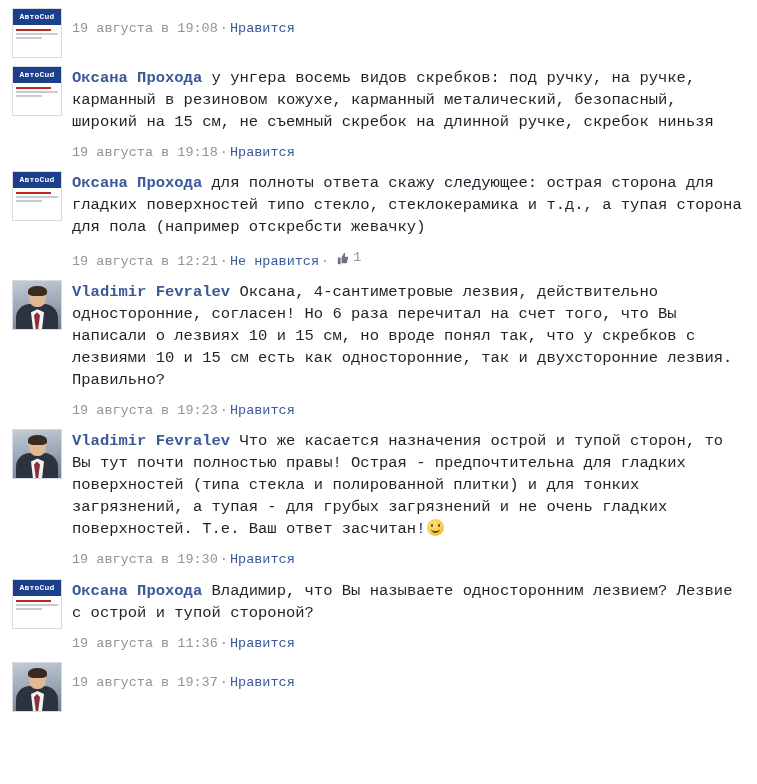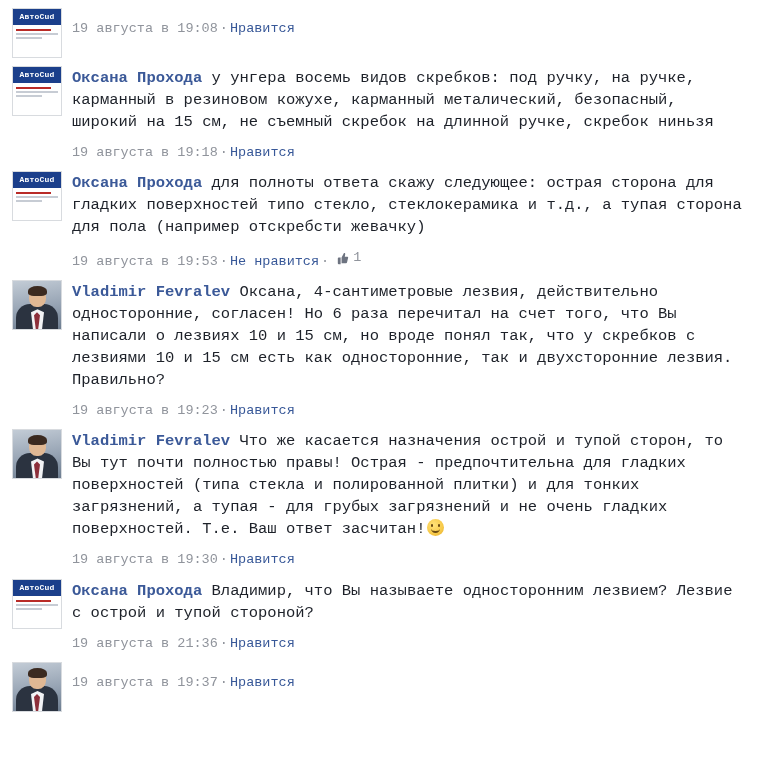--- a/index.html
+++ b/index.html
@@ -246,21 +246,21 @@
     <div class="avatar logo">
       <div class="logo-top">АвтоСud</div>
       <div class="logo-body">
         <div class="logo-line red"></div>
         <div class="logo-line"></div>
         <div class="logo-line short"></div>
       </div>
     </div>
     <div class="body-col">
       <div class="text"><a class="author" href="#">Оксана Прохода</a> <span>для полноты ответа скажу следующее: острая сторона для гладких поверхностей типо стекло, стеклокерамика и т.д., а тупая сторона для пола (например отскребсти жевачку)</span></div>
-      <div class="meta"><a class="time" href="#">19 августа в 19:53</a><span class="sep">·</span><a class="action" href="#">Не нравится</a><span class="sep">·</span><span class="likebadge">
+      <div class="meta"><a class="time" href="#">19 августа в 12:21</a><span class="sep">·</span><a class="action" href="#">Не нравится</a><span class="sep">·</span><span class="likebadge">
             <span class="thumb">
               <svg width="15" height="15" viewBox="0 0 16 16">
                 <path d="M4 7h2v7H4a1 1 0 0 1-1-1V8a1 1 0 0 1 1-1z" fill="#6d7380"></path>
                 <path d="M7 7l2.4-4.6c.2-.4.7-.5 1-.2.4.3.6.8.5 1.3L10.4 6H13c.7 0 1.2.6 1 1.3l-1.2 5c-.1.5-.5.7-1 .7H7V7z" fill="#6d7380"></path>
               </svg>
             </span>
             <span>1</span>
           </span></div>
     </div>
   </div>
@@ -299,21 +299,21 @@
     <div class="avatar logo">
       <div class="logo-top">АвтоСud</div>
       <div class="logo-body">
         <div class="logo-line red"></div>
         <div class="logo-line"></div>
         <div class="logo-line short"></div>
       </div>
     </div>
     <div class="body-col">
       <div class="text"><a class="author" href="#">Оксана Прохода</a> <span>Владимир, что Вы называете односторонним лезвием? Лезвие с острой и тупой стороной?</span></div>
-      <div class="meta"><a class="time" href="#">19 августа в 21:36</a><span class="sep">·</span><a class="action" href="#">Нравится</a></div>
+      <div class="meta"><a class="time" href="#">19 августа в 11:36</a><span class="sep">·</span><a class="action" href="#">Нравится</a></div>
     </div>
   </div>
 
   <div class="comment">
     <div class="avatar photo">
       <div class="bg"></div>
       <div class="body"></div>
       <div class="shirt"></div>
       <div class="tie"></div>
       <div class="head"></div>

